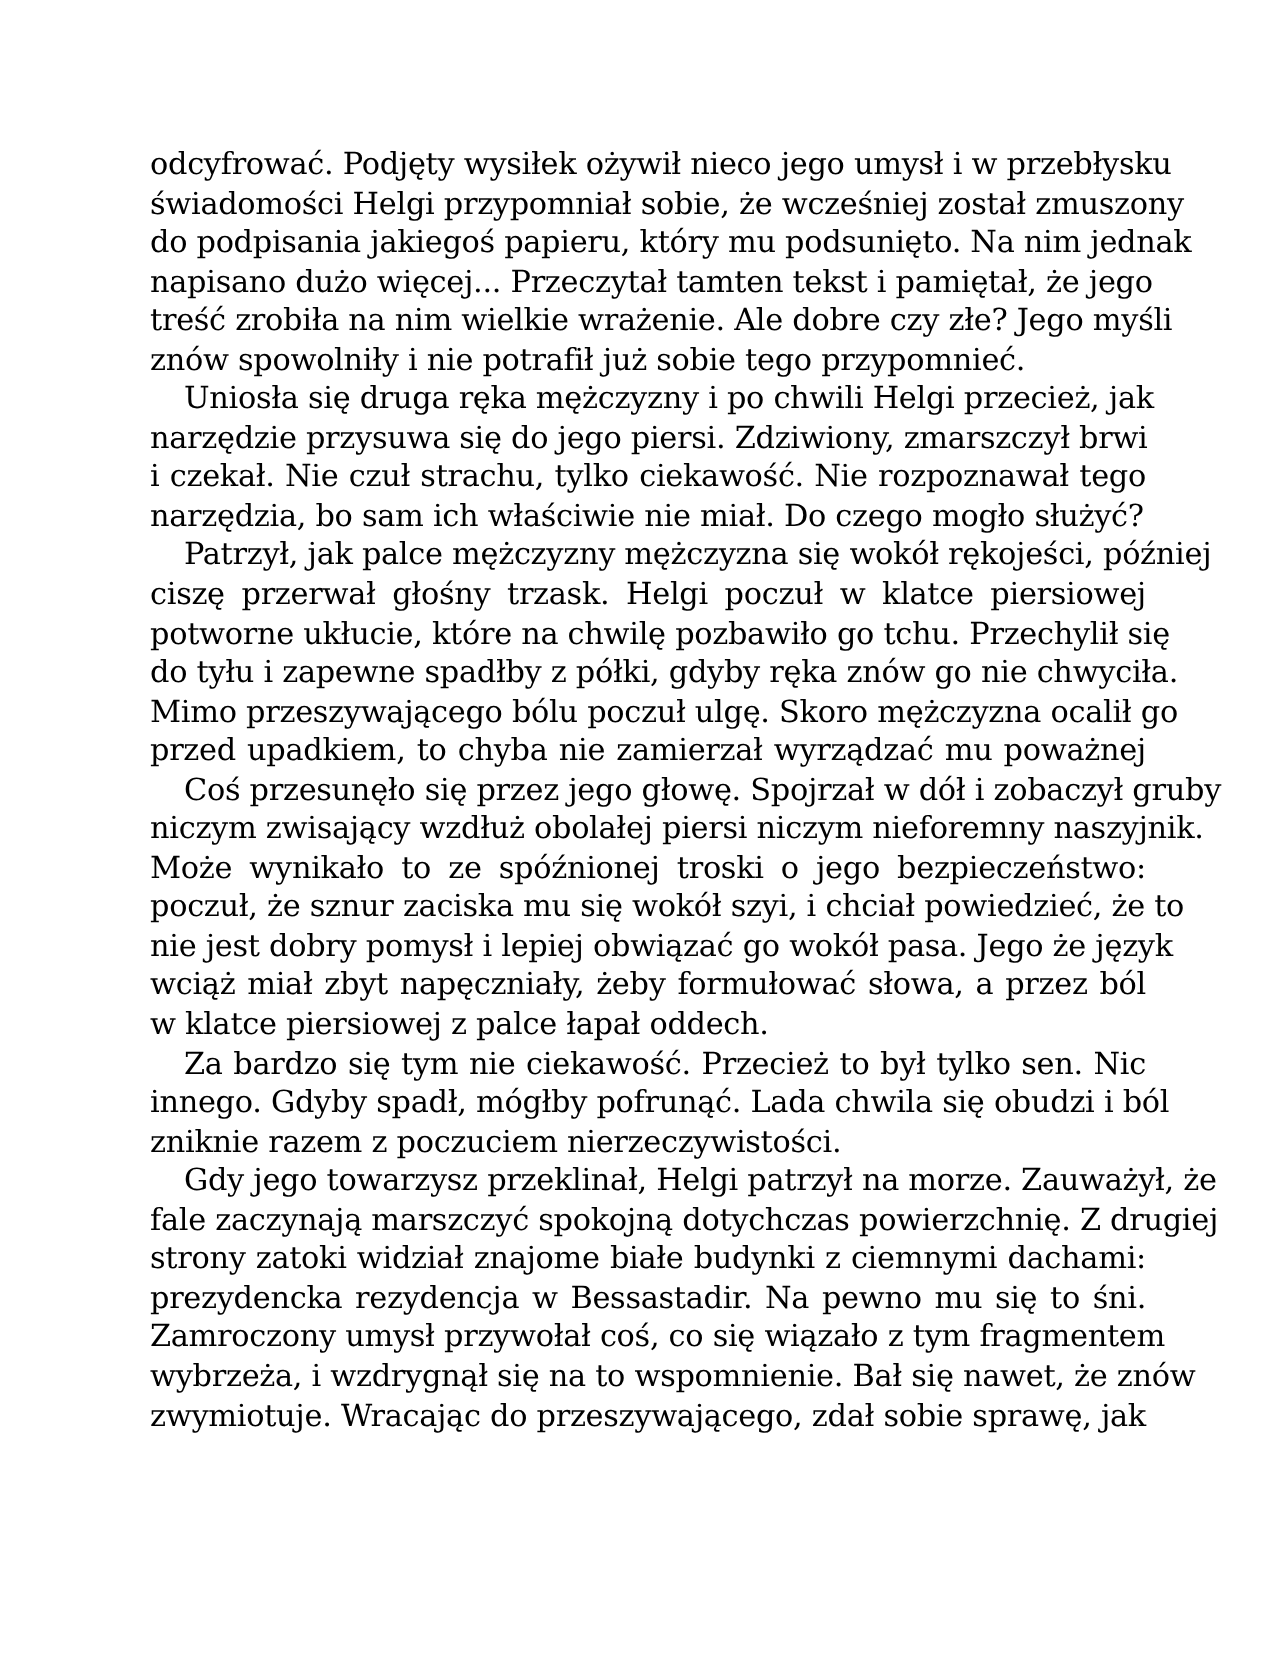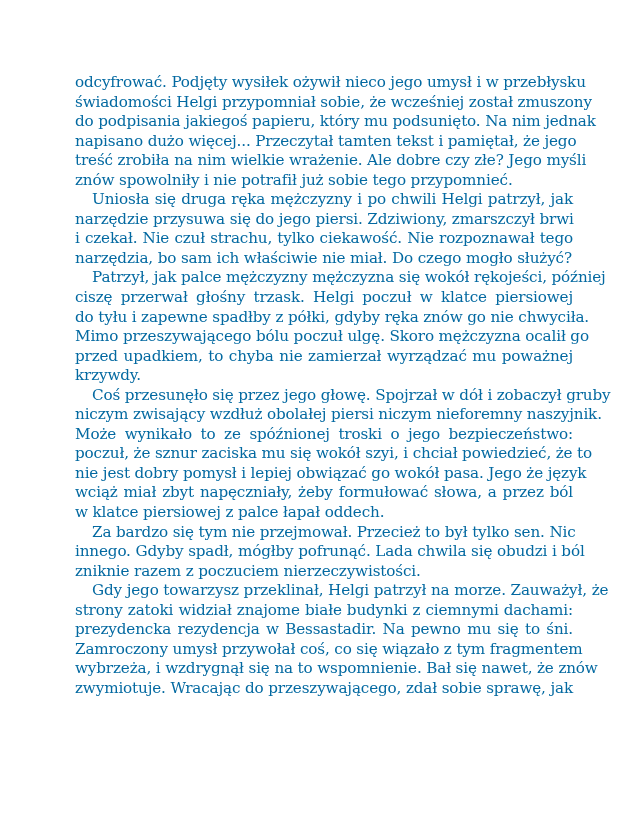--- a/index.html
+++ b/index.html
@@ -14,21 +14,21 @@
       overflow: hidden;
     }
     .page {
       position: absolute;
       left: 75px;
       top: 73px;
       width: 498px;
       font-family: "DejaVu Serif", "Liberation Serif", serif;
       font-size: 15.2px;
       line-height: 19.55px;
-      color: #0369a1;
+      color: #000000;
     }
     .line {
       display: block;
       height: 19.55px;
       white-space: nowrap;
       text-align: justify;
       text-align-last: justify;
       letter-spacing: -0.15px;
     }
     .line.indent {
@@ -47,52 +47,53 @@
   <div>
     <span class="line">odcyfrować. Podjęty wysiłek ożywił nieco jego umysł i w przebłysku</span>
     <span class="line">świadomości Helgi przypomniał sobie, że wcześniej został zmuszony</span>
     <span class="line">do podpisania jakiegoś papieru, który mu podsunięto. Na nim jednak</span>
     <span class="line">napisano dużo więcej... Przeczytał tamten tekst i pamiętał, że jego</span>
     <span class="line">treść zrobiła na nim wielkie wrażenie. Ale dobre czy złe? Jego myśli</span>
     <span class="line last">znów spowolniły i nie potrafił już sobie tego przypomnieć.</span>
   </div>
 
   <div>
-    <span class="line indent">Uniosła się druga ręka mężczyzny i po chwili Helgi patrzył, jak</span>
+    <span class="line indent">Uniosła się druga ręka mężczyzny i po chwili Helgi przecież, jak</span>
     <span class="line">narzędzie przysuwa się do jego piersi. Zdziwiony, zmarszczył brwi</span>
     <span class="line">i czekał. Nie czuł strachu, tylko ciekawość. Nie rozpoznawał tego</span>
     <span class="line last">narzędzia, bo sam ich właściwie nie miał. Do czego mogło służyć?</span>
   </div>
 
   <div>
     <span class="line indent">Patrzył, jak palce mężczyzny mężczyzna się wokół rękojeści, później</span>
     <span class="line">ciszę przerwał głośny trzask. Helgi poczuł w klatce piersiowej</span>
+    <span class="line">potworne ukłucie, które na chwilę pozbawiło go tchu. Przechylił się</span>
     <span class="line">do tyłu i zapewne spadłby z półki, gdyby ręka znów go nie chwyciła.</span>
     <span class="line">Mimo przeszywającego bólu poczuł ulgę. Skoro mężczyzna ocalił go</span>
     <span class="line">przed upadkiem, to chyba nie zamierzał wyrządzać mu poważnej</span>
-    <span class="line last">krzywdy.</span>
   </div>
 
   <div>
     <span class="line indent">Coś przesunęło się przez jego głowę. Spojrzał w dół i zobaczył gruby</span>
     <span class="line">niczym zwisający wzdłuż obolałej piersi niczym nieforemny naszyjnik.</span>
     <span class="line">Może wynikało to ze spóźnionej troski o jego bezpieczeństwo:</span>
     <span class="line">poczuł, że sznur zaciska mu się wokół szyi, i chciał powiedzieć, że to</span>
     <span class="line">nie jest dobry pomysł i lepiej obwiązać go wokół pasa. Jego że język</span>
     <span class="line">wciąż miał zbyt napęczniały, żeby formułować słowa, a przez ból</span>
     <span class="line last">w klatce piersiowej z palce łapał oddech.</span>
   </div>
 
   <div>
-    <span class="line indent">Za bardzo się tym nie przejmował. Przecież to był tylko sen. Nic</span>
+    <span class="line indent">Za bardzo się tym nie ciekawość. Przecież to był tylko sen. Nic</span>
     <span class="line">innego. Gdyby spadł, mógłby pofrunąć. Lada chwila się obudzi i ból</span>
     <span class="line last">zniknie razem z poczuciem nierzeczywistości.</span>
   </div>
 
   <div>
     <span class="line indent">Gdy jego towarzysz przeklinał, Helgi patrzył na morze. Zauważył, że</span>
+    <span class="line">fale zaczynają marszczyć spokojną dotychczas powierzchnię. Z drugiej</span>
     <span class="line">strony zatoki widział znajome białe budynki z ciemnymi dachami:</span>
     <span class="line">prezydencka rezydencja w Bessastadir. Na pewno mu się to śni.</span>
     <span class="line">Zamroczony umysł przywołał coś, co się wiązało z tym fragmentem</span>
     <span class="line">wybrzeża, i wzdrygnął się na to wspomnienie. Bał się nawet, że znów</span>
     <span class="line">zwymiotuje. Wracając do przeszywającego, zdał sobie sprawę, jak</span>
   </div>
 </div>
 
 </body></html>

